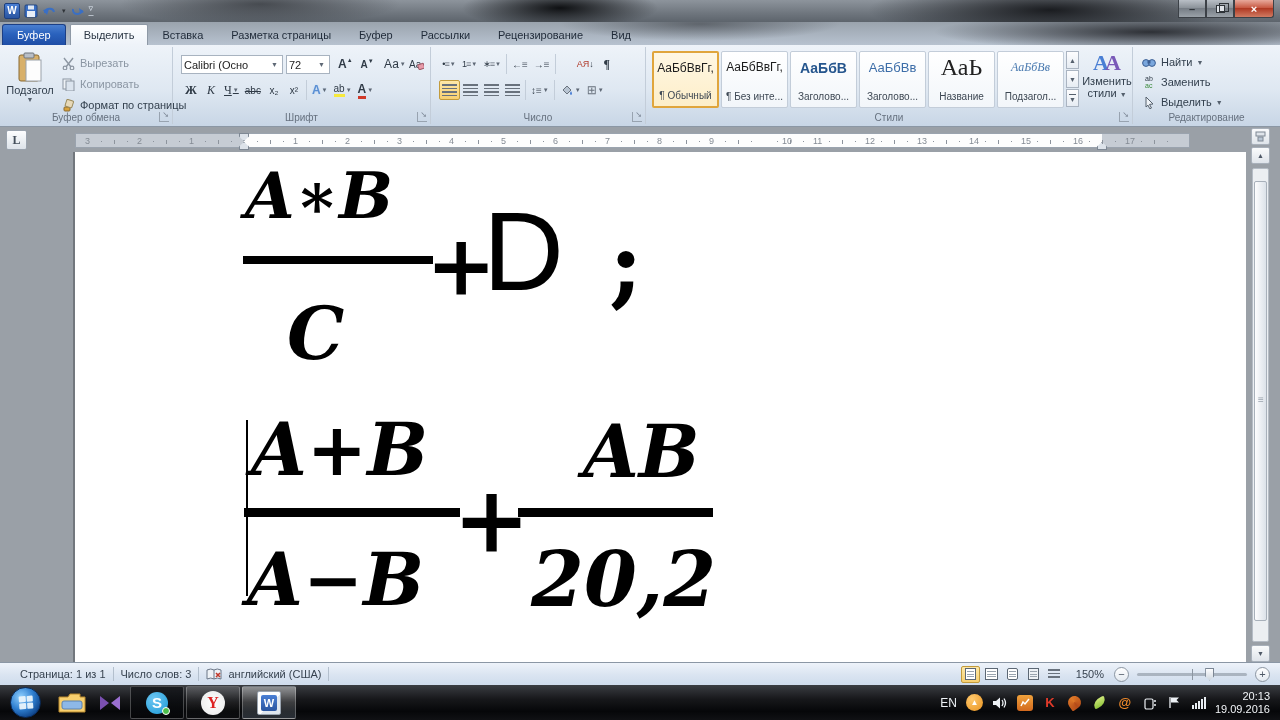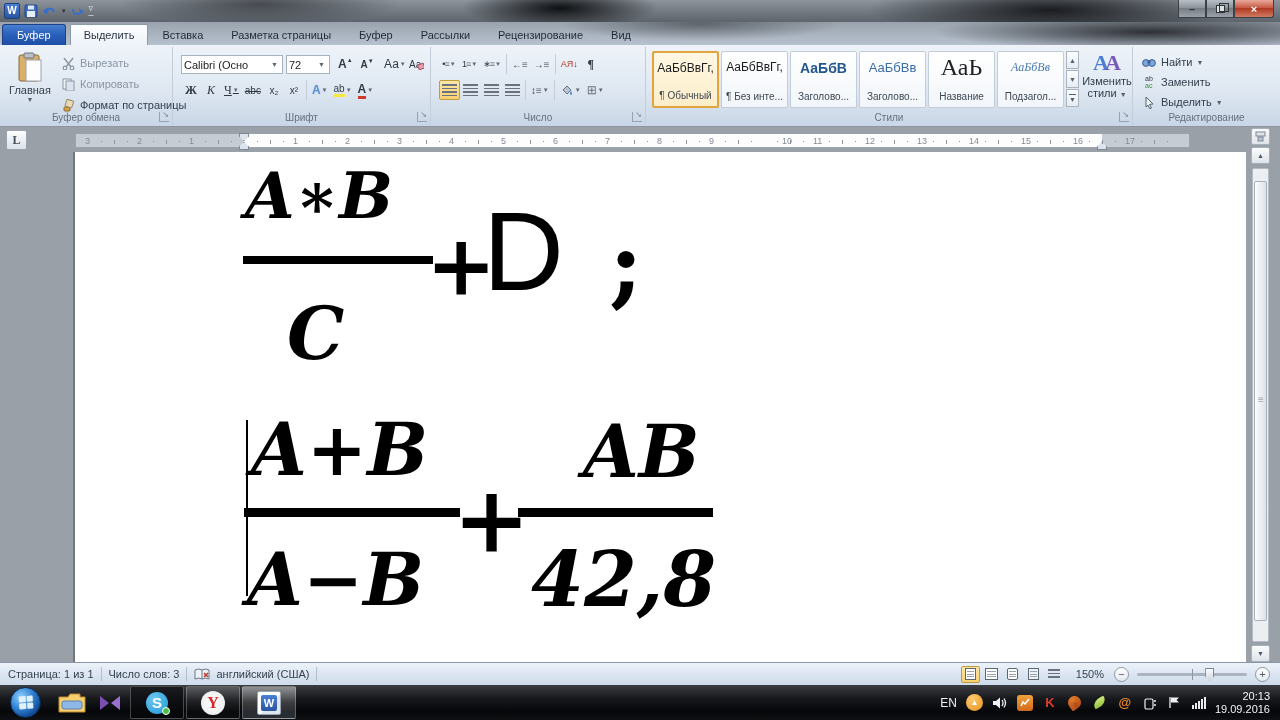--- a/index.html
+++ b/index.html
@@ -180,21 +180,21 @@
 
 <div class="ribbon">
 
   <div class="rgroup" style="left:0;width:173px;">
     <div class="bigbtn" style="left:7px;top:5px;width:46px;">
       <svg width="30" height="32" viewBox="0 0 30 32">
           <rect x="4" y="3" width="20" height="26" rx="2" fill="#d8b06a" stroke="#8a6b33"></rect>
           <rect x="9" y="1" width="10" height="5" rx="1" fill="#b9bfc7" stroke="#6e747c"></rect>
           <rect x="11" y="8" width="15" height="21" fill="#fdfdfd" stroke="#9aa1a9"></rect>
         </svg>
-      <span>Главная</span>
+      <span>Подзагол</span>
       <span style="font-size:7px;color:#55606d;">▼</span>
     </div>
     <div class="smallrow" style="left:60px;top:8px;">
       <span class="ic16">
           <svg width="13" height="13" viewBox="0 0 13 13">
             <path d="M2 1 L9 10 M11 1 L4 10" stroke="#8c96a2" stroke-width="1.4"></path>
             <circle cx="3" cy="11" r="1.8" fill="none" stroke="#8c96a2" stroke-width="1.2"></circle>
             <circle cx="10" cy="11" r="1.8" fill="none" stroke="#8c96a2" stroke-width="1.2"></circle>
           </svg>
         </span>
@@ -303,21 +303,21 @@
         </div>
       <div class="vline"></div>
       <div class="rbtn">
           <span style="font-size:10px;">←<span style="color:#69727d;">≡</span></span>
         </div>
       <div class="rbtn">
           <span style="font-size:10px;">→<span style="color:#69727d;">≡</span></span>
         </div>
       <div class="vline"></div>
       <div class="rbtn">
-          <span style="font-size:9px;"><span style="color:#b03a2a;">АЯ</span>↓</span>
+          <span style="font-size:9px;"><span style="color:#b03a2a;margin-left:16px;">АЯ</span>↓</span>
         </div>
       <div class="rbtn" style="font-family:'Liberation Serif',serif;font-weight:bold;">
           <span>¶</span>
         </div>
     </div>
     <div class="smallrow" style="left:8px;top:33px;gap:0;">
       <div class="rbtn sel">
           <span class="stripes"></span>
         </div>
       <div class="rbtn">
@@ -532,41 +532,41 @@
     </div>
 
     <div>
       <span class="cursorbar" style="left:171px;top:268px;height:176px;"></span>
       <span class="mathit" style="left:176px;top:262px;font-size:72px;">A+B</span>
       <span class="fracbar" style="left:169px;top:356px;width:216px;height:9px;"></span>
       <span class="mathit" style="left:172px;top:392px;font-size:72px;">A−B</span>
       <span class="mathop" style="left:378px;top:322px;font-size:92px;">+</span>
       <span class="mathit" style="left:508px;top:264px;font-size:72px;">AB</span>
       <span class="fracbar" style="left:443px;top:356px;width:195px;height:9px;"></span>
-      <span class="mathit" style="left:456px;top:390px;font-size:76px;">42,8</span>
+      <span class="mathit" style="left:456px;top:390px;font-size:76px;">20,2</span>
     </div>
   </div>
 
   <div class="vscroll">
     <div class="sbtn" style="top:0;">
       <svg width="11" height="11" viewBox="0 0 11 11">
           <rect x="1" y="1" width="9" height="4" fill="#dfe4ea" stroke="#7e8894"></rect>
           <rect x="3" y="6" width="5" height="4" fill="#b8c4d2" stroke="#7e8894"></rect>
         </svg>
     </div>
     <div class="sbtn" style="top:19px;">▲</div>
     <div class="strack">
       <div class="sthumb"></div>
     </div>
     <div class="sbtn" style="bottom:0;top:auto;">▼</div>
   </div>
 </div>
 
 <div class="statusbar">
-  <span style="margin-left:8px;">Страница: 1 из 1</span>
+  <span style="margin-left:20px;">Страница: 1 из 1</span>
   <span class="sdiv"></span>
   <span>Число слов: 3</span>
   <span class="sdiv"></span>
   <span class="ic16">
     <svg width="16" height="13" viewBox="0 0 16 13">
         <path d="M1 2 Q5 0 8 2 Q11 0 15 2 L15 11 Q11 9 8 11 Q5 9 1 11 Z" fill="#eef2f6" stroke="#6b7687"></path>
         <path d="M8 2 L8 11" stroke="#6b7687"></path>
         <path d="M10 5 L14 9 M14 5 L10 9" stroke="#c0392b" stroke-width="1.6"></path>
       </svg>
   </span>

